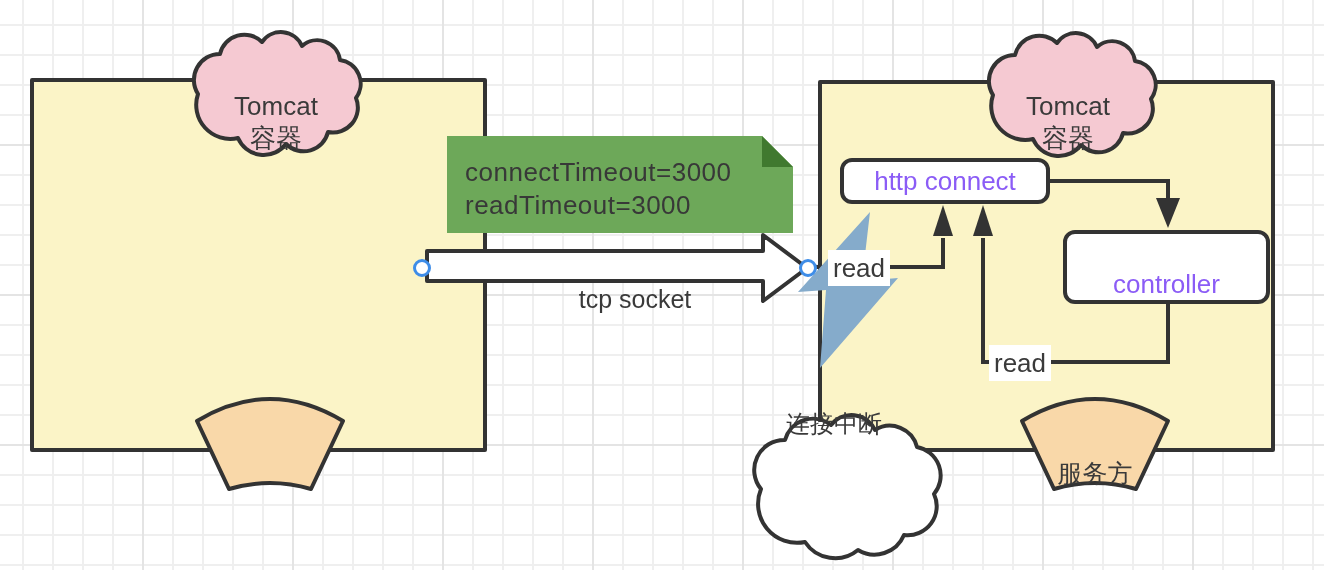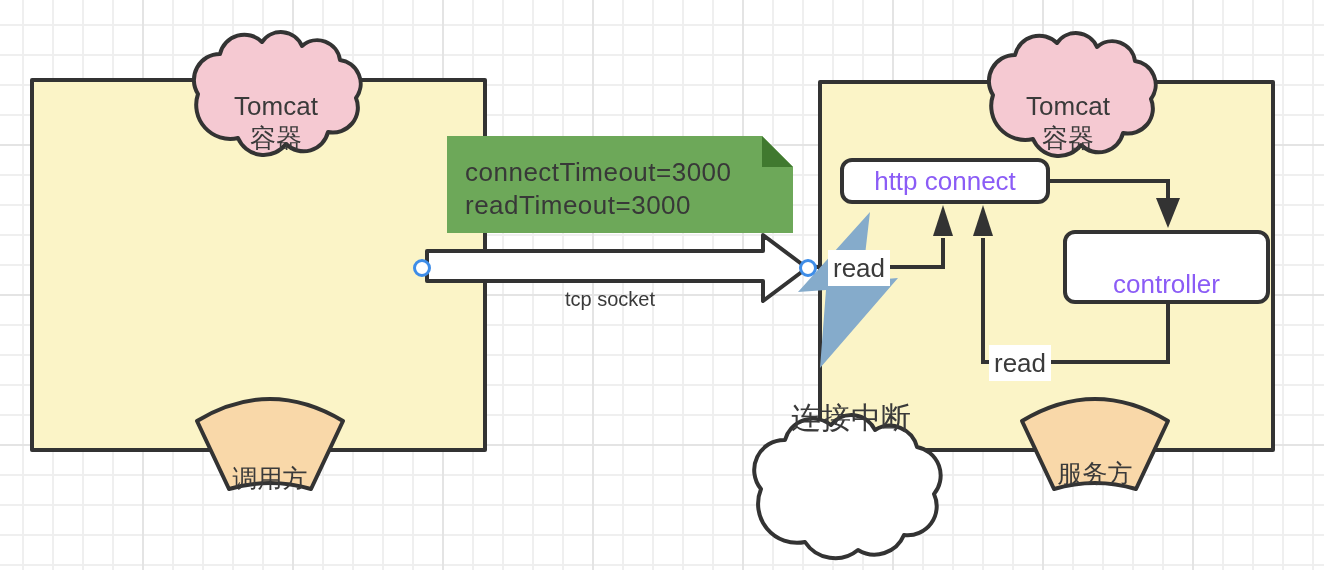--- a/index.html
+++ b/index.html
@@ -105,27 +105,26 @@
   </div>
   <div class="white-node" style="left:1063px;top:230px;width:207px;height:74px;border-radius:12px;align-items:flex-end;">
     <span>controller</span>
   </div>
 
   <div class="shape-label" style="left:190px;top:58px;width:172px;font-size:26px;line-height:32px;">Tomcat
 容器</div>
   <div class="shape-label" style="left:985px;top:58px;width:166px;font-size:26px;line-height:32px;">Tomcat
 容器</div>
 
-  <div class="shape-label" style="left:188px;top:430px;width:164px;font-size:25px;">调用方</div>
   <div class="shape-label" style="left:1015px;top:425px;width:160px;font-size:25px;">服务方</div>
 
-  <div class="shape-label" style="left:505px;top:253px;width:210px;font-size:20px;line-height:28px;">tcp socket</div>
+  <div class="shape-label" style="left:530px;top:253px;width:210px;font-size:25px;line-height:28px;">tcp socket</div>
 
   <div class="inline-label" style="left:828px;top:250px;">read</div>
   <div class="inline-label" style="left:989px;top:345px;">read</div>
 
-  <div class="shape-label" style="left:786px;top:366px;width:130px;text-align:center;font-size:30px;">连接中断</div>
+  <div class="shape-label" style="left:786px;top:376px;width:130px;text-align:left;font-size:24px;">连接中断</div>
 
 
   <div class="endpoint" style="left:413px;top:259px;"></div>
   <div class="endpoint" style="left:799px;top:259px;"></div>
 
 </div>
 
 </body></html>

